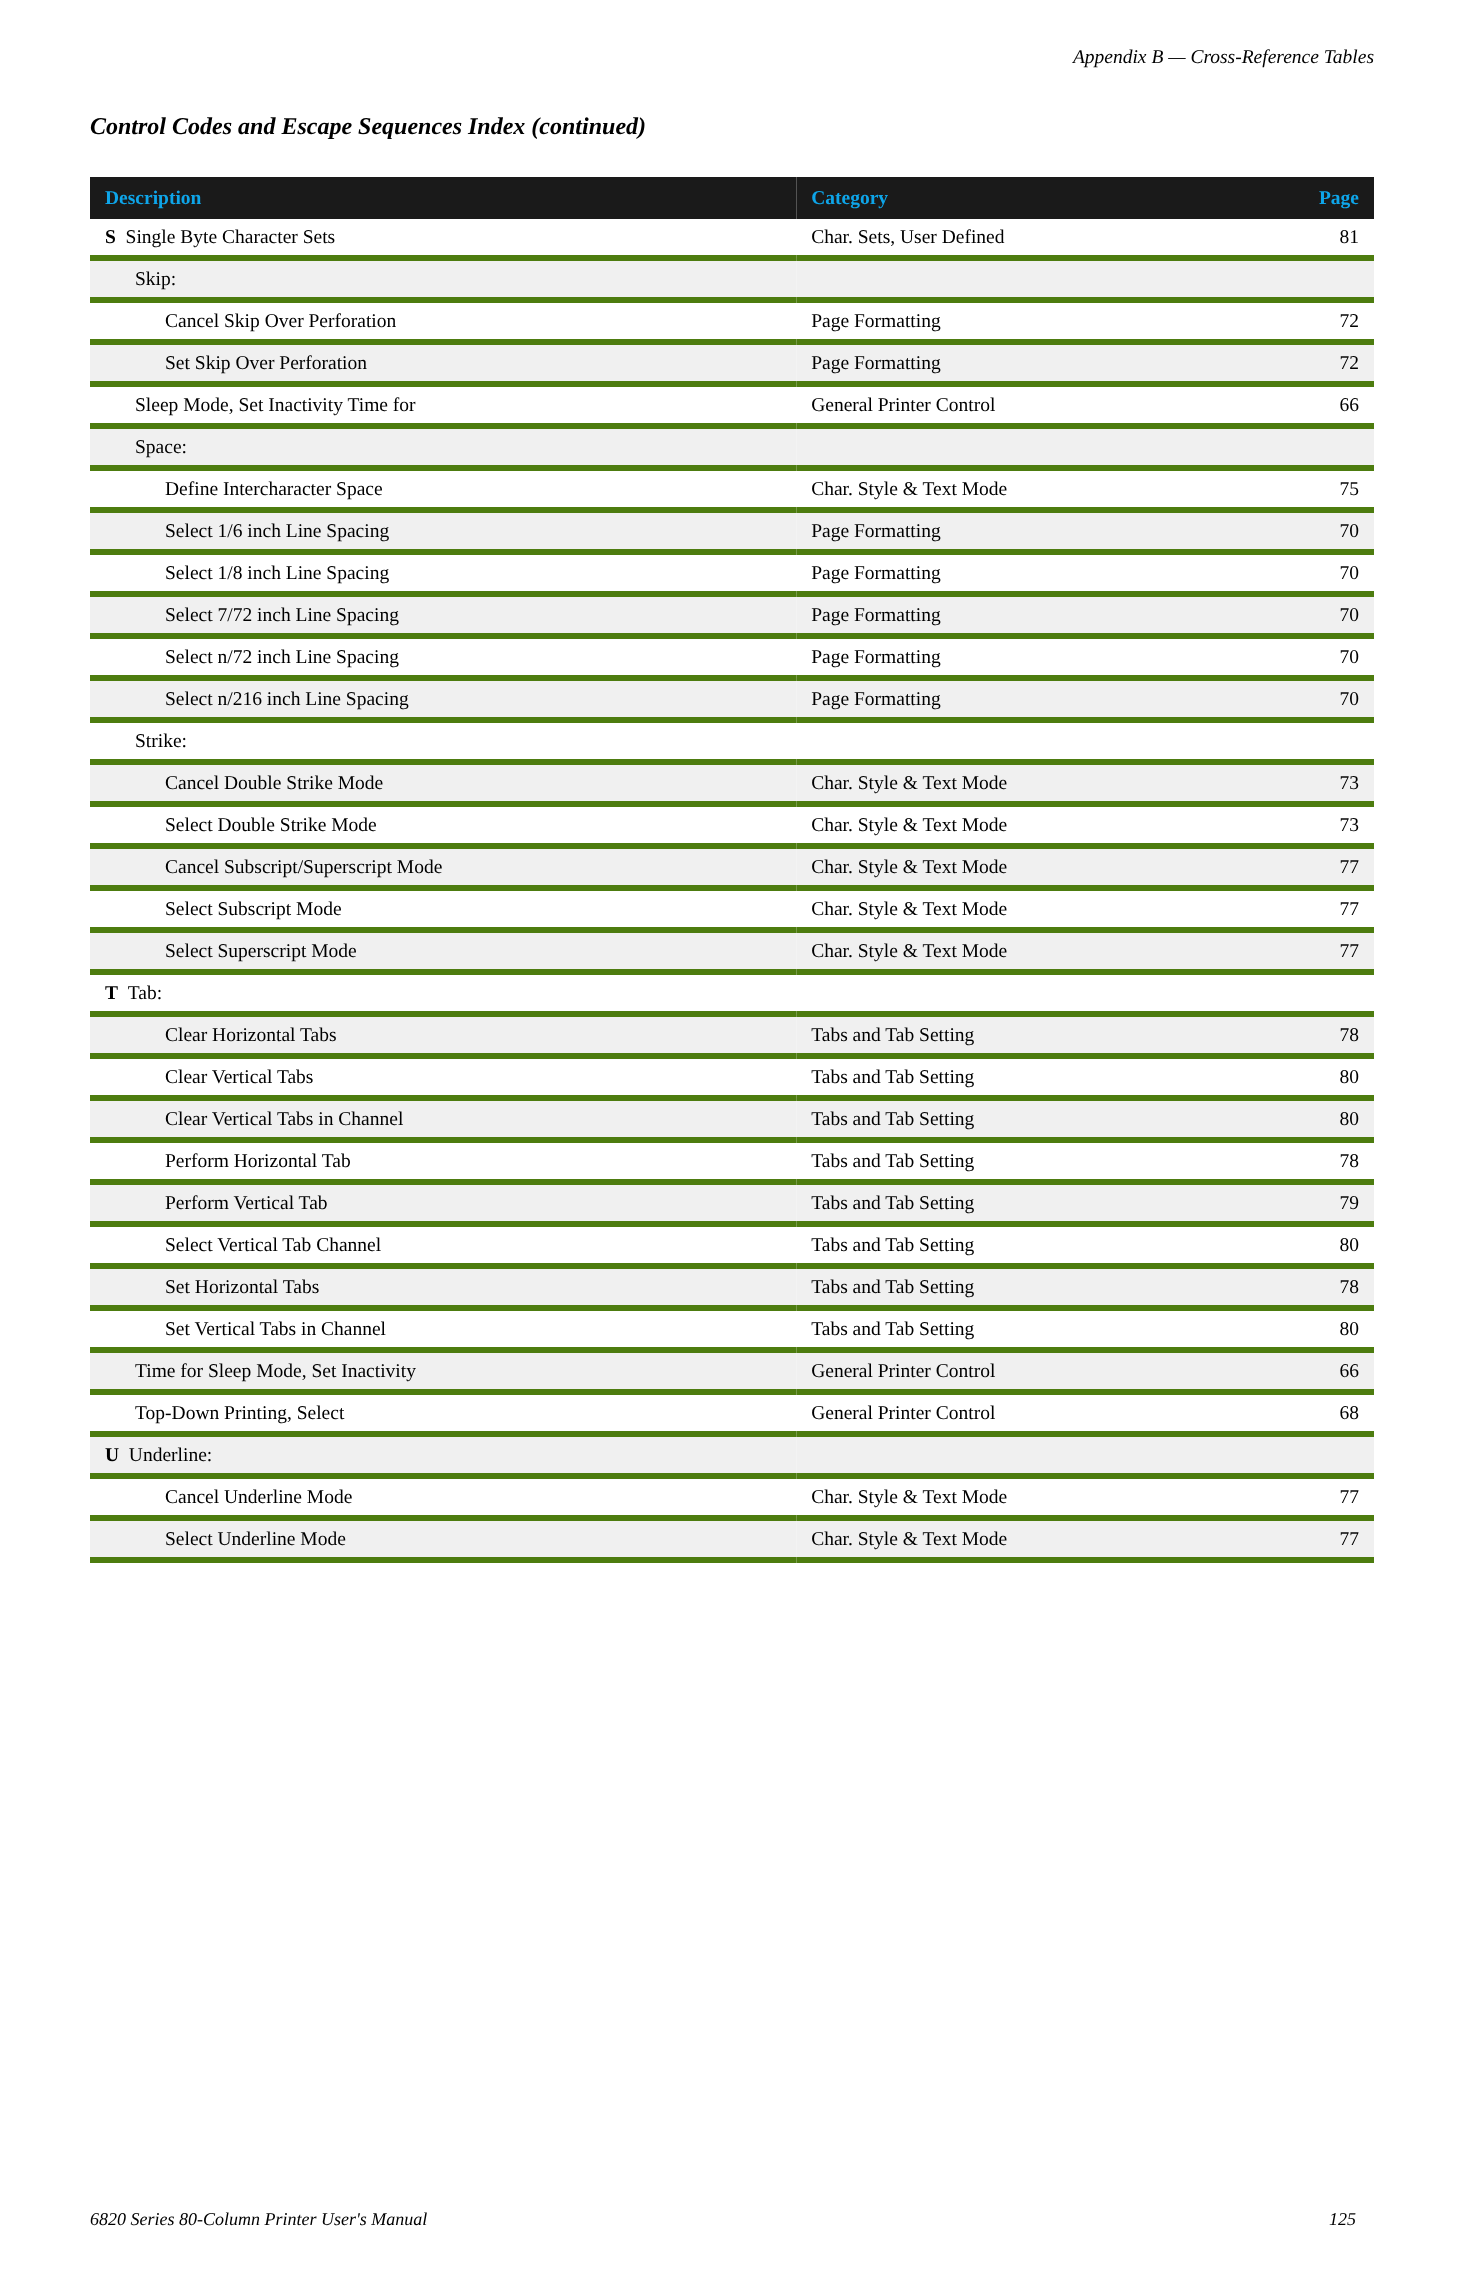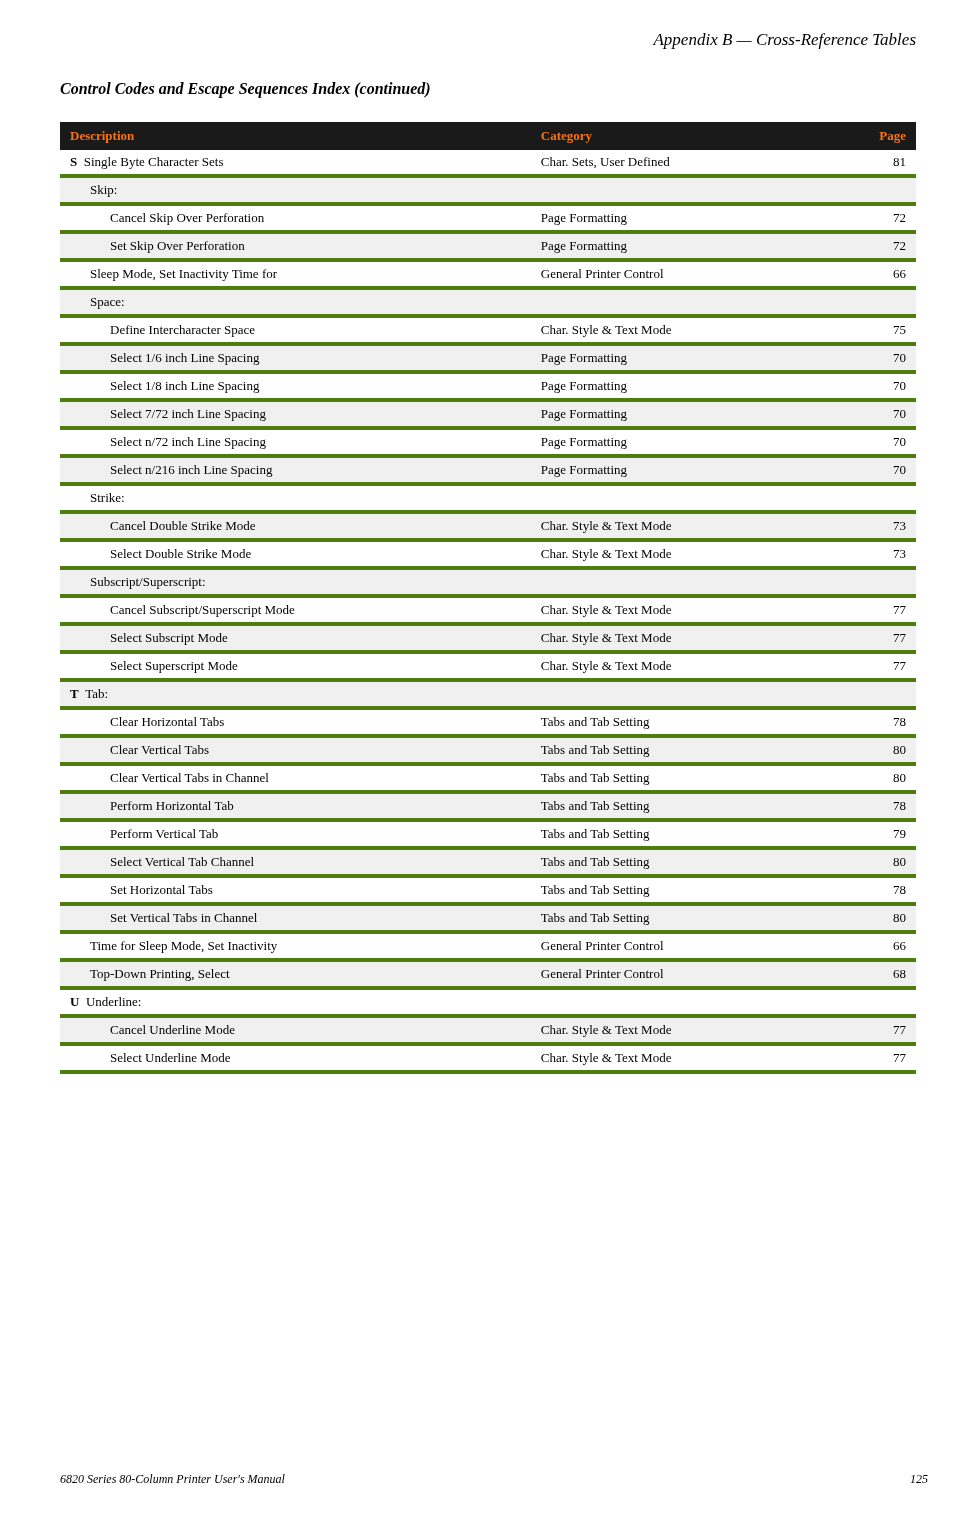--- a/index.html
+++ b/index.html
@@ -11,41 +11,41 @@
       width: 976px;
       min-height: 1517px;
       position: relative;
     }
     .page-container {
       padding: 30px 60px 60px 60px;
     }
     .header {
       text-align: right;
       font-style: italic;
-      font-size: 17px;
+      font-size: 13px;
       margin-bottom: 30px;
       border-bottom: none;
     }
     .header-text {
       font-style: italic;
     }
     .section-title {
       font-size: 16px;
       font-weight: bold;
       font-style: italic;
       margin-bottom: 24px;
     }
     table {
       width: 100%;
       border-collapse: collapse;
       font-size: 13px;
     }
     thead tr {
       background: #1a1a1a;
-      color: #f97316;
+      color: #0ea5e9;
     }
     thead th {
       padding: 6px 10px;
       text-align: left;
       font-weight: bold;
       font-style: normal;
       font-size: 13px;
     }
     thead th.page-col {
       text-align: right;
@@ -74,21 +74,21 @@
       width: 30%;
     }
     .letter-marker {
       font-weight: bold;
       font-size: 13px;
     }
     .footer {
       position: absolute;
       bottom: 30px;
       left: 60px;
-      right: 48px;
+      right: 72px;
       display: flex;
       justify-content: space-between;
       font-size: 12px;
       font-style: italic;
     }
   </style>
 </head>
 <body>
 
 <div class="page-container">
@@ -176,25 +176,20 @@
           <td class="desc-col"><span style="padding-left:40px; display:inline-block;">Cancel Double Strike Mode</span></td>
           <td class="cat-col">Char. Style &amp; Text Mode</td>
           <td class="page-col">73</td>
         </tr>
         <tr>
           <td class="desc-col"><span style="padding-left:40px; display:inline-block;">Select Double Strike Mode</span></td>
           <td class="cat-col">Char. Style &amp; Text Mode</td>
           <td class="page-col">73</td>
         </tr>
         <tr>
-          <td class="desc-col"><span style="padding-left:20px; display:inline-block;">Subscript/Superscript:</span></td>
-          <td class="cat-col"></td>
-          <td class="page-col"></td>
-        </tr>
-        <tr>
           <td class="desc-col"><span style="padding-left:40px; display:inline-block;">Cancel Subscript/Superscript Mode</span></td>
           <td class="cat-col">Char. Style &amp; Text Mode</td>
           <td class="page-col">77</td>
         </tr>
         <tr>
           <td class="desc-col"><span style="padding-left:40px; display:inline-block;">Select Subscript Mode</span></td>
           <td class="cat-col">Char. Style &amp; Text Mode</td>
           <td class="page-col">77</td>
         </tr>
         <tr>

